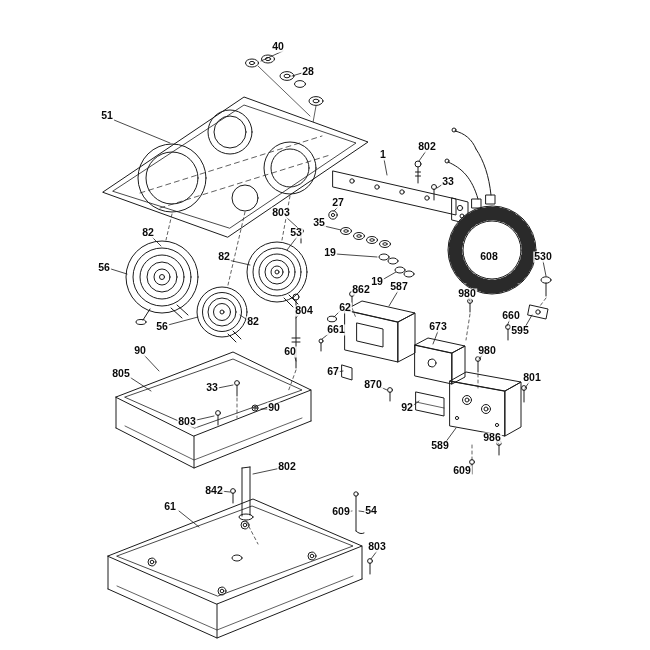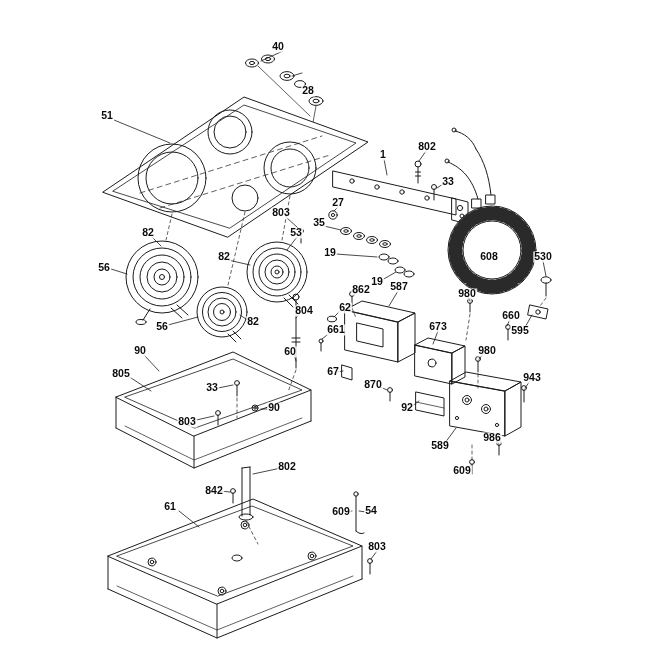--- a/index.html
+++ b/index.html
@@ -292,21 +292,21 @@
         <line x1="179" y1="511" x2="199" y2="527"></line>
         <line x1="346" y1="512" x2="352" y2="511"></line>
         <line x1="366" y1="512" x2="359" y2="511"></line>
         <line x1="377" y1="551" x2="371" y2="559"></line>
       </g>
     </g>
   </svg>
 
   <div id="labels">
       <div class="part-label" style="left: 278px; top: 47px;">40</div>
-      <div class="part-label" style="left: 308px; top: 72px; margin-top: 19px;">28</div>
+      <div class="part-label" style="left: 308px; top: 72px;">28</div>
       <div class="part-label" style="left: 107px; top: 116px;">51</div>
       <div class="part-label" style="left: 383px; top: 155px;">1</div>
       <div class="part-label" style="left: 427px; top: 147px;">802</div>
       <div class="part-label" style="left: 448px; top: 182px;">33</div>
       <div class="part-label" style="left: 281px; top: 213px;">803</div>
       <div class="part-label" style="left: 338px; top: 203px;">27</div>
       <div class="part-label" style="left: 319px; top: 223px;">35</div>
       <div class="part-label" style="left: 296px; top: 233px;">53</div>
       <div class="part-label" style="left: 148px; top: 233px;">82</div>
       <div class="part-label" style="left: 330px; top: 253px;">19</div>
@@ -322,21 +322,21 @@
       <div class="part-label" style="left: 162px; top: 327px;">56</div>
       <div class="part-label" style="left: 253px; top: 322px;">82</div>
       <div class="part-label" style="left: 304px; top: 311px;">804</div>
       <div class="part-label" style="left: 345px; top: 308px;">62</div>
       <div class="part-label" style="left: 336px; top: 330px;">661</div>
       <div class="part-label" style="left: 290px; top: 352px;">60</div>
       <div class="part-label" style="left: 333px; top: 372px;">67</div>
       <div class="part-label" style="left: 399px; top: 287px;">587</div>
       <div class="part-label" style="left: 438px; top: 327px;">673</div>
       <div class="part-label" style="left: 487px; top: 351px;">980</div>
-      <div class="part-label" style="left: 532px; top: 378px;">943</div>
+      <div class="part-label" style="left: 532px; top: 378px;">801</div>
       <div class="part-label" style="left: 373px; top: 385px;">870</div>
       <div class="part-label" style="left: 407px; top: 408px;">92</div>
       <div class="part-label" style="left: 140px; top: 351px;">90</div>
       <div class="part-label" style="left: 121px; top: 374px;">805</div>
       <div class="part-label" style="left: 212px; top: 388px;">33</div>
       <div class="part-label" style="left: 274px; top: 408px;">90</div>
       <div class="part-label" style="left: 187px; top: 422px;">803</div>
       <div class="part-label" style="left: 440px; top: 446px;">589</div>
       <div class="part-label" style="left: 492px; top: 438px;">986</div>
       <div class="part-label" style="left: 462px; top: 471px;">609</div>

